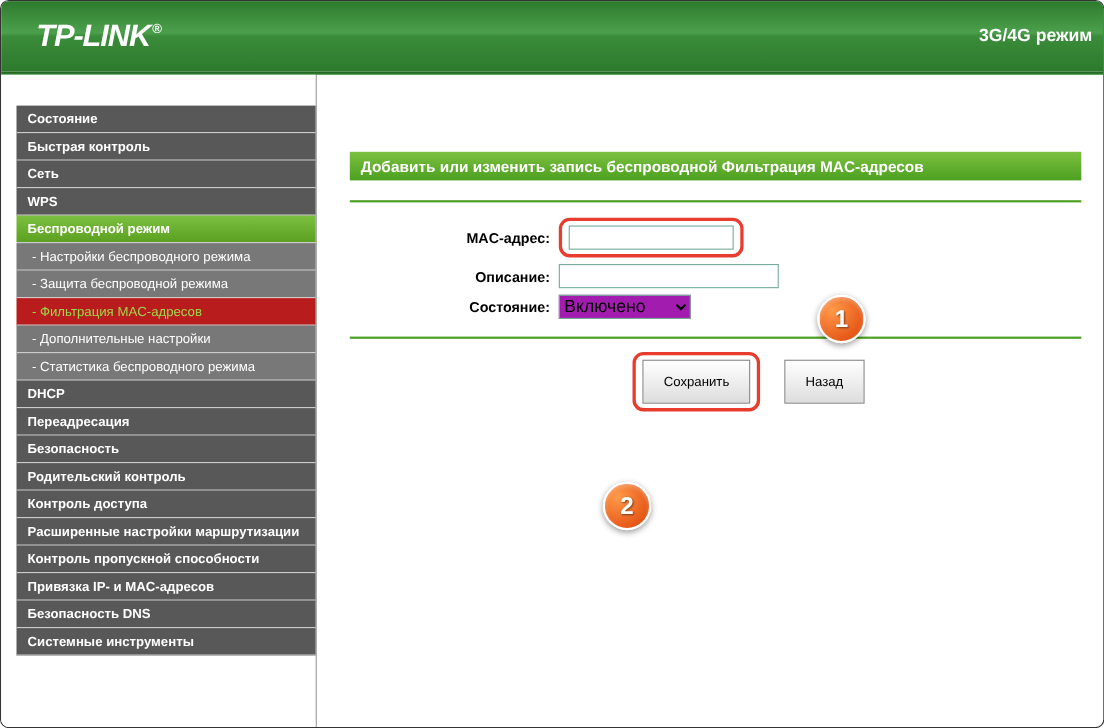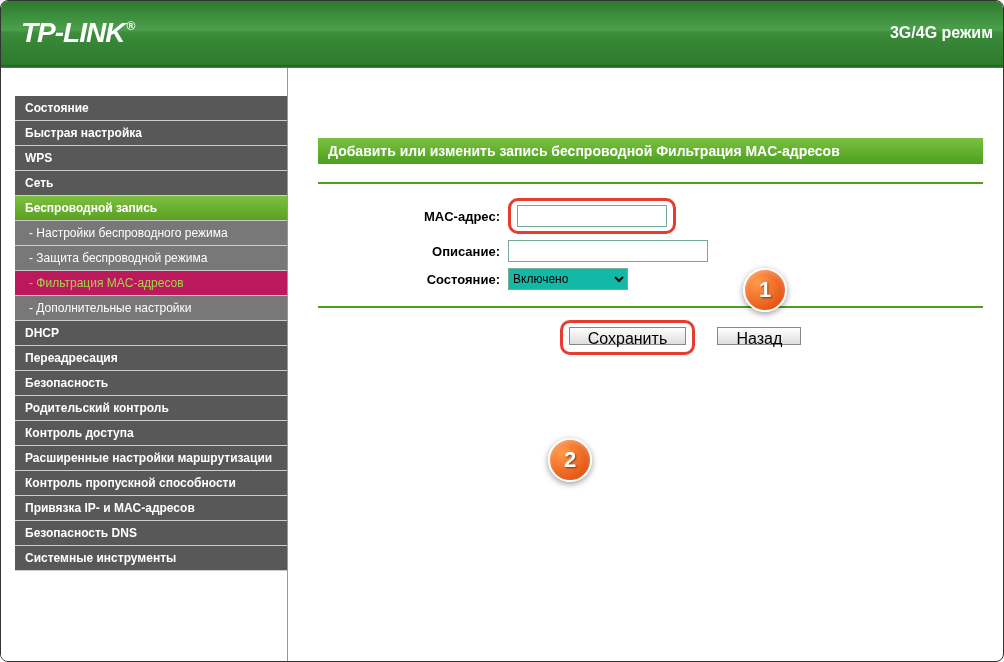--- a/index.html
+++ b/index.html
@@ -1,39 +1,39 @@
 <!DOCTYPE html>
 <html><head>
 <meta charset="utf-8">
 <style>
   * { box-sizing: border-box; margin: 0; padding: 0; }
   body { font-family: Arial, sans-serif; background: #fff; width: 1004px; height: 662px; overflow: hidden; border: 1px solid #333; border-radius: 8px; position: relative; }
   .header { background: linear-gradient(to bottom, #2d7a2d 0%, #4ca04c 45%, #3a8b3a 50%, #2d7a2d 100%); height: 64px; display: flex; align-items: center; padding: 0 20px; position: relative; }
-  .logo { color: #fff; font-size: 28px; font-weight: 900; letter-spacing: -1px; font-style: italic; display: flex; align-items: flex-start; }
+  .logo { color: #fff; font-size: 28px; font-weight: 900; letter-spacing: -1px; font-style: italic; display: flex; align-items: flex-start; margin-left: 12px; }
   .logo sup { font-size: 12px; font-style: normal; margin-top: 2px; margin-left: 2px; }
   .header-right { color: #fff; font-weight: bold; font-size: 16px; position: absolute; right: 10px; }
   .header-line { height: 3px; background: linear-gradient(to bottom, #1a5a1a, #3a8b3a); }
   .container { display: flex; height: calc(100% - 67px); }
   .sidebar { width: 286px; padding: 28px 0 0 14px; background: #fff; }
   .menu { list-style: none; }
   .menu li { font-size: 12px; padding: 5px 10px; border-bottom: 1px solid #ccc; cursor: pointer; }
   .menu li.top { background: #585858; color: #fff; font-weight: bold; }
   .menu li.active-top { background: linear-gradient(to bottom, #7cc040, #5ba020); color: #fff; font-weight: bold; }
   .menu li.sub { background: #787878; color: #fff; padding-left: 14px; }
-  .menu li.sub-active { background: #be185d; color: #9dd84a; padding-left: 14px; }
+  .menu li.sub-active { background: #b91c1c; color: #9dd84a; padding-left: 14px; }
   .content { flex: 1; padding: 20px 20px 20px 30px; position: relative; border-left: 1px solid #999; }
   .page-title { background: linear-gradient(to bottom, #7cc040, #4ca020); color: #fff; font-weight: bold; padding: 5px 10px; font-size: 14px; margin: 50px 0 18px 0; }
   .divider { height: 2px; background: #4ca020; margin: 0 0 14px 0; }
   .form-row { display: flex; align-items: center; margin: 6px 0; }
   .form-label { width: 190px; text-align: right; font-size: 13px; font-weight: bold; padding-right: 8px; }
   .form-input { border: 1px solid #7a9; padding: 2px 4px; font-size: 12px; height: 22px; width: 150px; }
-  .form-select { border: 1px solid #7a9; font-size: 12px; height: 22px; width: 120px; background: #14b8a6; }
+  .form-select { border: 1px solid #7a9; font-size: 16px; height: 22px; width: 120px; background: #a21caf; }
   .highlight { border: 3px solid #e73c2e; border-radius: 10px; padding: 4px 6px; display: inline-block; }
   .button-row { text-align: center; margin-top: 12px; padding-left: 60px; }
-  .btn { border: 1px solid #888; background: linear-gradient(to bottom, #fff, #ddd); padding: 2px 18px; font-size: 16px; cursor: pointer; height: 18px; }
+  .btn { border: 1px solid #888; background: linear-gradient(to bottom, #fff, #ddd); padding: 2px 18px; font-size: 12px; cursor: pointer; height: 40px; }
   .divider2 { height: 2px; background: #4ca020; margin: 16px 0 12px 0; }
   .callout { position: absolute; width: 44px; height: 44px; border-radius: 50%; background: radial-gradient(circle at 30% 30%, #ff9a4a, #e85a1a 70%, #c04000); color: #fff; font-size: 22px; font-weight: bold; display: flex; align-items: center; justify-content: center; border: 2px solid #fff; box-shadow: 0 2px 6px rgba(0,0,0,0.4), inset 0 2px 4px rgba(255,255,255,0.3); text-shadow: 1px 1px 2px rgba(0,0,0,0.5); }
   .callout-1 { top: 200px; left: 455px; }
   .callout-2 { top: 370px; left: 260px; }
 </style>
 </head>
 <body>
 
 <div class="header">
   <div class="logo">
@@ -41,28 +41,29 @@
       <sup>®</sup>
     </div>
   <div class="header-right">3G/4G режим</div>
 </div>
 <div class="header-line"></div>
 
 <div class="container">
   <div class="sidebar">
     <ul class="menu" id="menu">
         <li class="top">Состояние</li>
-        <li class="top">Быстрая настройка</li>
+        <li class="top">Быстрая контроль</li>
+        <li class="top">Сеть</li>
         <li class="top">WPS</li>
-        <li class="top">Сеть</li>
-        <li class="active-top">Беспроводной запись</li>
+        <li class="active-top">Беспроводной режим</li>
         <li class="sub">- Настройки беспроводного режима</li>
         <li class="sub">- Защита беспроводной режима</li>
         <li class="sub-active">- Фильтрация MAC-адресов</li>
         <li class="sub">- Дополнительные настройки</li>
+        <li class="sub">- Статистика беспроводного режима</li>
         <li class="top">DHCP</li>
         <li class="top">Переадресация</li>
         <li class="top">Безопасность</li>
         <li class="top">Родительский контроль</li>
         <li class="top">Контроль доступа</li>
         <li class="top">Расширенные настройки маршрутизации</li>
         <li class="top">Контроль пропускной способности</li>
         <li class="top">Привязка IP- и MAC-адресов</li>
         <li class="top">Безопасность DNS</li>
         <li class="top">Системные инструменты</li>

